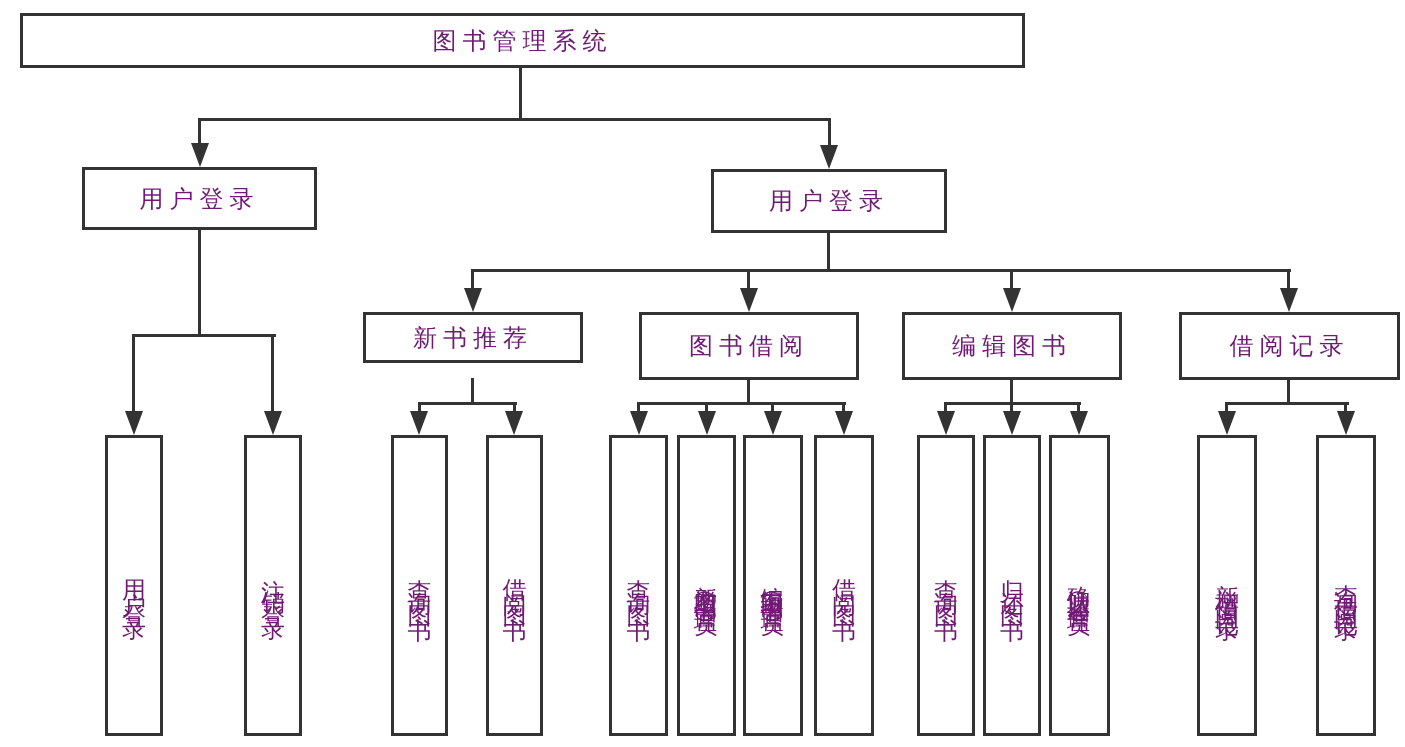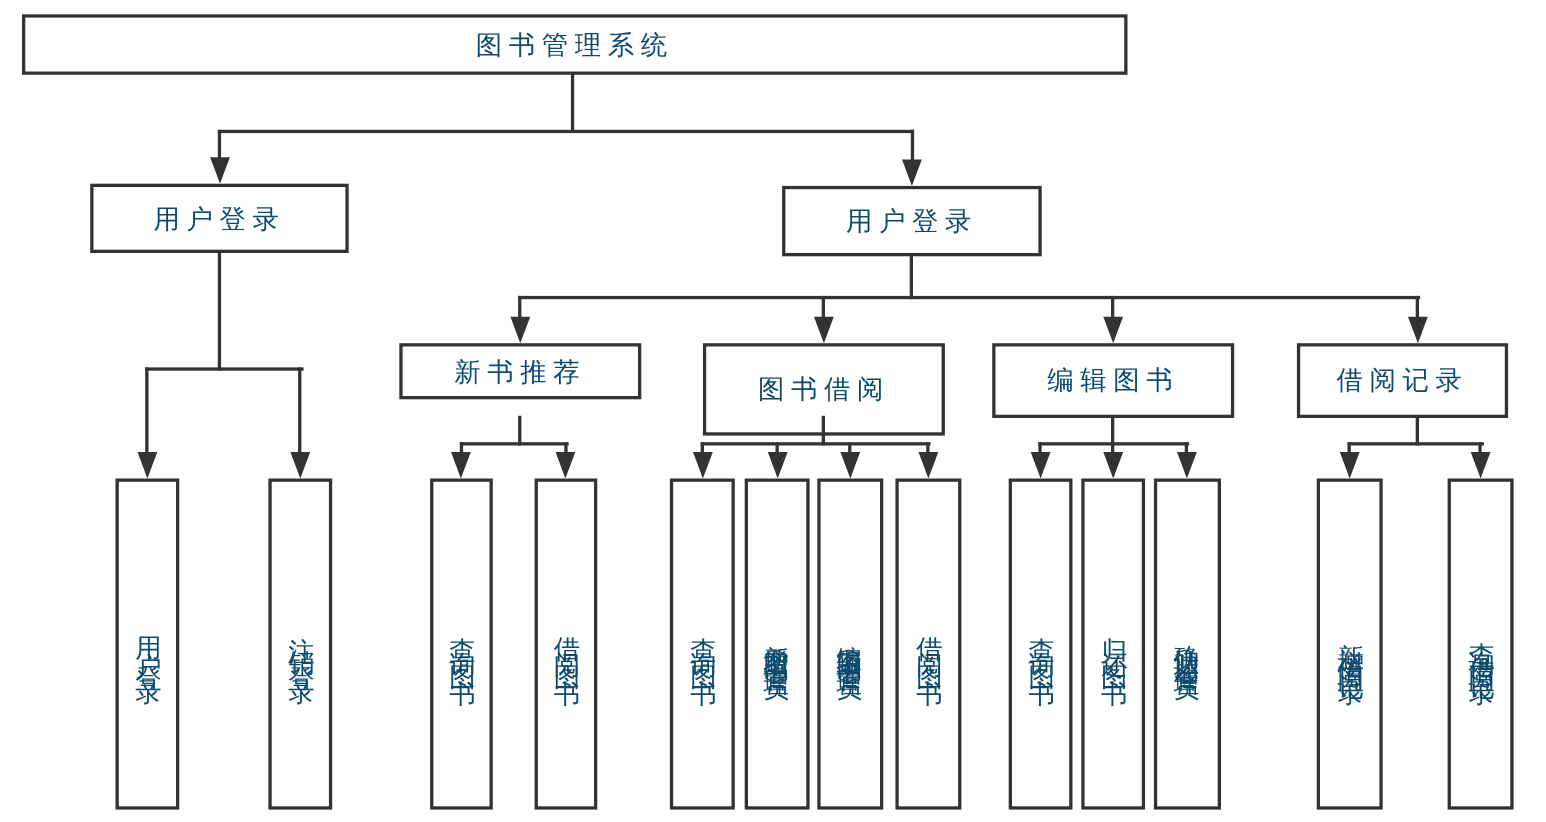--- a/index.html
+++ b/index.html
@@ -5,21 +5,21 @@
   html,body{margin:0;padding:0;background:#ffffff;}
   .canvas{
     position:relative;width:1405px;height:747px;background:#ffffff;
     font-family:"Liberation Sans",sans-serif;overflow:hidden;
   }
   
   .box{
     position:absolute;box-sizing:border-box;border:3px solid #333333;
     background:#ffffff;display:flex;align-items:center;justify-content:center;
   }
-  .lbl{color:#0c4a6e;font-size:24px;letter-spacing:6px;white-space:nowrap;}
+  .lbl{color:#701a75;font-size:24px;letter-spacing:6px;white-space:nowrap;}
   .vbox .lbl{writing-mode:vertical-rl;text-orientation:mixed;}
   .ls4{letter-spacing:13px;}
   .ls6{letter-spacing:7px;}
   .ls9{letter-spacing:4px;font-size:23px;}
   
   .vl,.hl{position:absolute;background:#333333;}
   .vl{width:3px;}
   .hl{height:3px;}
   
   .ar{
@@ -69,27 +69,27 @@
   <div class="vl" style="left:747px;top:269px;height:21px"></div>
   <div class="ar" style="left:740px;top:288px"></div>
   <div class="vl" style="left:1010px;top:269px;height:21px"></div>
   <div class="ar" style="left:1003px;top:288px"></div>
   <div class="vl" style="left:1287px;top:269px;height:21px"></div>
   <div class="ar" style="left:1280px;top:288px"></div>
 
   <div class="box" style="left:363px;top:312px;width:220px;height:51px">
     <span class="lbl">新书推荐</span>
   </div>
-  <div class="box" style="left:639px;top:312px;width:220px;height:84px">
+  <div class="box" style="left:639px;top:312px;width:220px;height:68px">
     <span class="lbl">图书借阅</span>
   </div>
   <div class="box" style="left:902px;top:312px;width:220px;height:68px">
     <span class="lbl">编辑图书</span>
   </div>
-  <div class="box" style="left:1179px;top:312px;width:192px;height:68px">
+  <div class="box" style="left:1179px;top:312px;width:221px;height:68px">
     <span class="lbl">借阅记录</span>
   </div>
 
   <div class="vl" style="left:471px;top:378px;height:27px"></div>
   <div class="hl" style="left:418px;top:402px;width:99px"></div>
   <div class="vl" style="left:418px;top:402px;height:11px"></div>
   <div class="ar" style="left:410px;top:411px"></div>
   <div class="vl" style="left:513px;top:402px;height:11px"></div>
   <div class="ar" style="left:505px;top:411px"></div>
 

